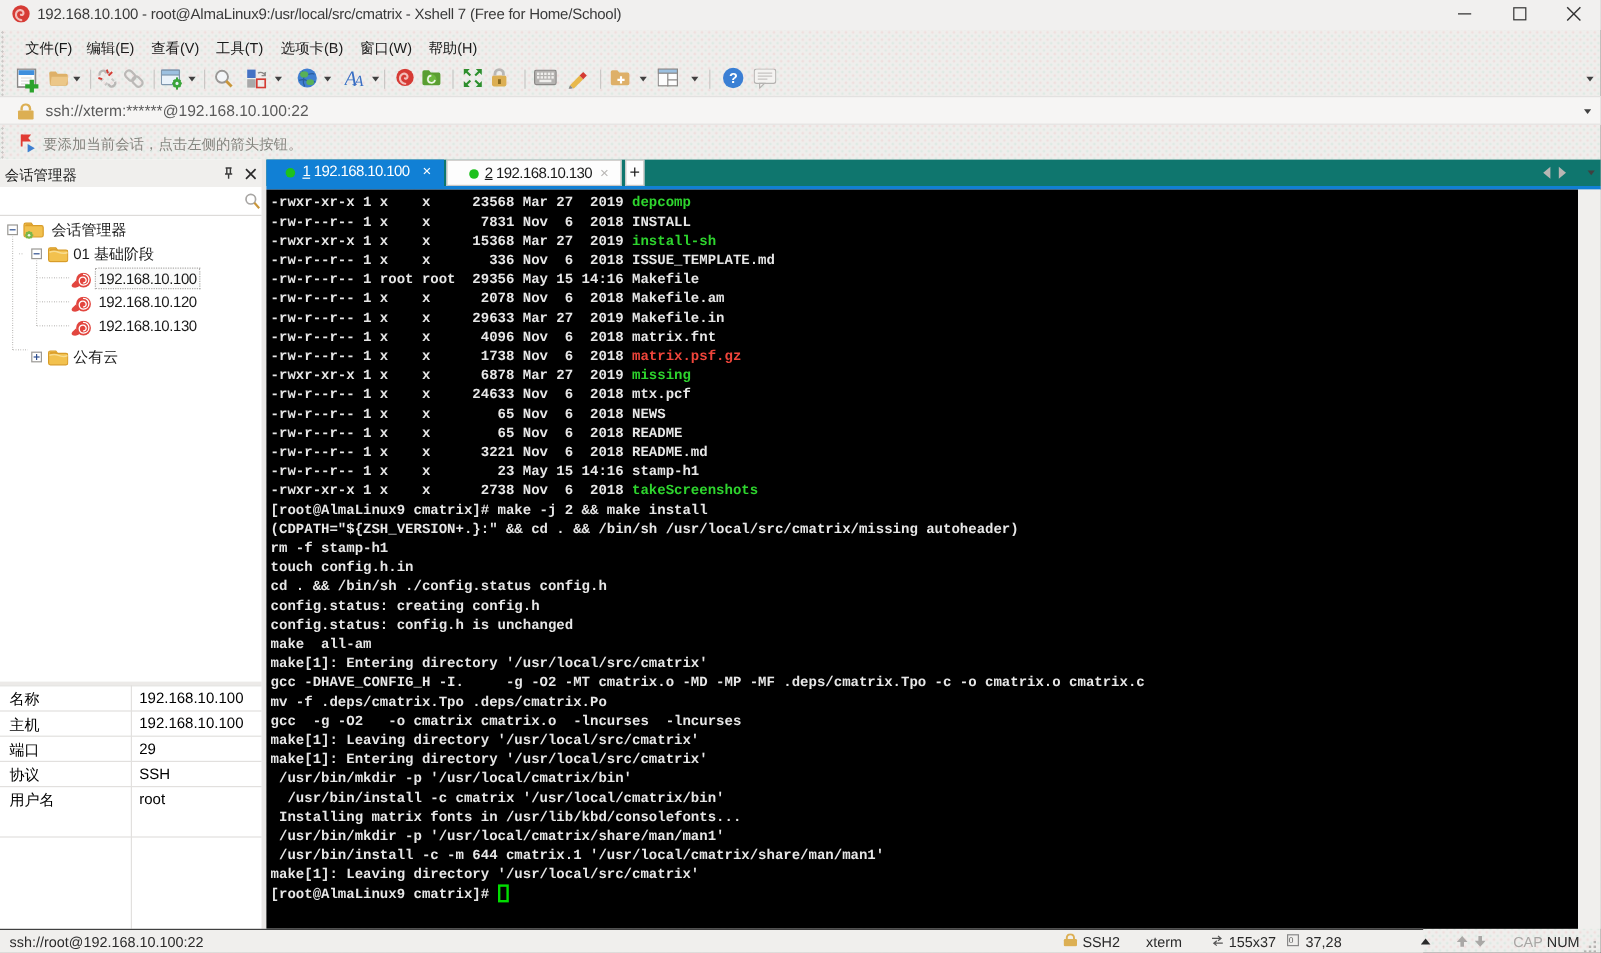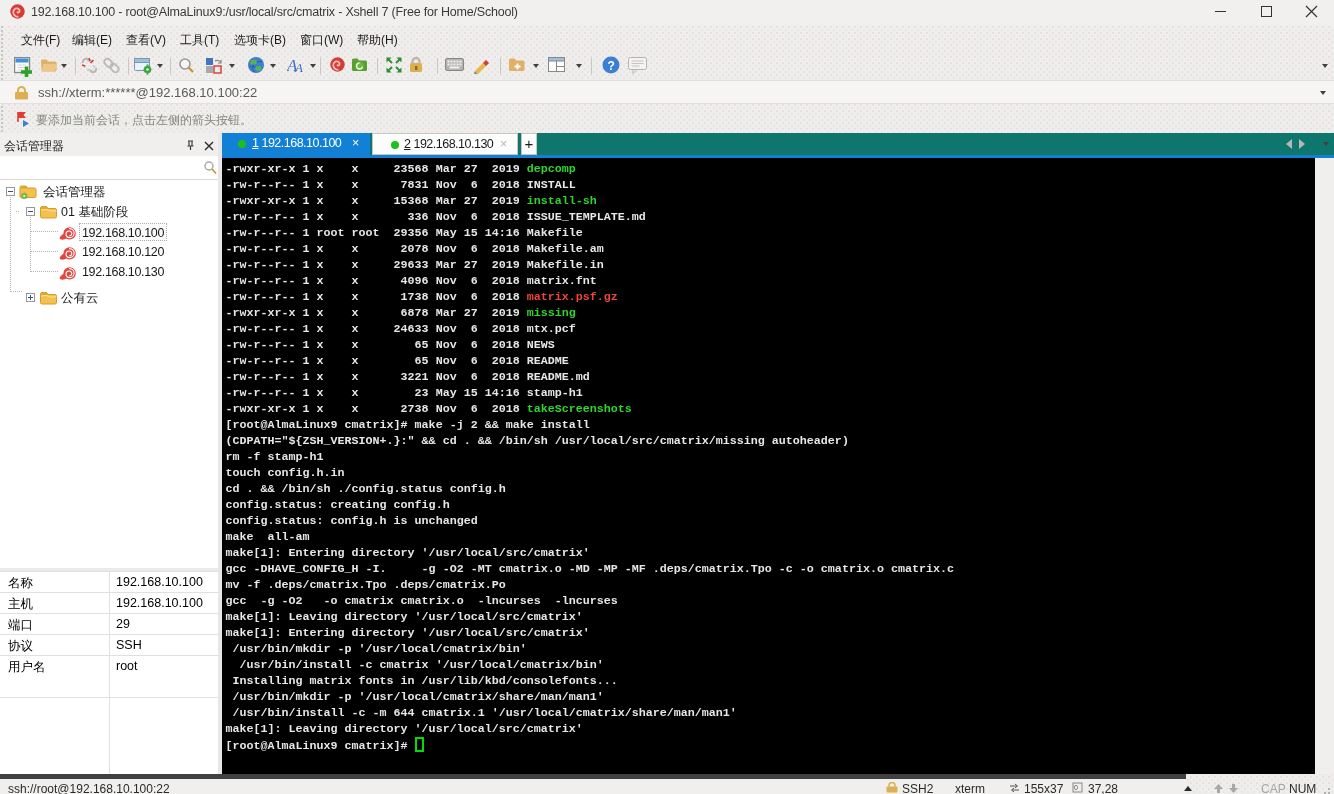--- a/index.html
+++ b/index.html
@@ -56,21 +56,21 @@
 .gdot { position:absolute; top:7px; width:8px; height:8px; border-radius:50%; background:#1dc11d; }
 #blueline { left:222px; top:155px; width:1112px; height:3px; background:#1180d5; }
 
 #term { left:222px; top:158px; width:1093px; height:616px; background:#000; overflow:hidden; }
 #term pre { position:absolute; left:3.5px; top:3px; font-family:"Liberation Mono", monospace; font-weight:bold; font-size:11.68px; line-height:16px; color:#e7e7e7; }
 #term .gn { color:#2ed52e; }
 #term .rd { color:#ef453b; }
 #term .cur { display:inline-block; width:9px; height:15px; border:2px solid #00dd00; vertical-align:-3.5px; }
 #scroll { left:1315px; top:158px; width:19px; height:616px; background:#f0efed; }
 
-#status { left:0; top:774px; width:1186px; height:20px; background:#f0efed; border-top:5px solid #404040; font-size:12px; color:#2a2a2a; }
+#status { left:0; top:774px; width:1186px; height:20px; background:#f0efed; border-top:1px solid #404040; font-size:12px; color:#2a2a2a; }
 #status span { position:absolute; top:3px; }
 </style></head>
 <body>
 <div class="abs" id="title">
   <div class="abs" style="left:10px; top:4px;"><svg width="15" height="15" viewBox="0 0 15 15" xmlns="http://www.w3.org/2000/svg">
         <circle cx="7.5" cy="7.5" r="7.22" fill="#d63b35"></circle>
         <path d="M 7.42 8.25 L 7.54 8.36 L 7.70 8.45 L 7.89 8.51 L 8.11 8.53 L 8.34 8.51 L 8.57 8.44 L 8.81 8.31 L 9.02 8.14 L 9.21 7.91 L 9.37 7.64 L 9.48 7.33 L 9.54 6.98 L 9.53 6.62 L 9.46 6.24 L 9.31 5.87 L 9.10 5.51 L 8.82 5.19 L 8.47 4.90 L 8.06 4.67 L 7.60 4.50 L 7.11 4.41 L 6.58 4.41 L 6.05 4.49 L 5.52 4.67 L 5.02 4.95 L 4.55 5.31 L 4.14 5.76 L 3.79 6.29 L 3.54 6.88 L 3.38 7.52 L 3.32 8.20 L 3.38 8.90 L 3.56 9.59 L 3.86 10.27 L 4.27 10.90 L 4.79 11.46 L 5.42 11.95 L 6.12 12.33 L 6.90 12.60 L 7.73 12.74" stroke="#f3beba" stroke-width="1.78" fill="none" stroke-linecap="round"></path>
       </svg></div>
   <div class="txt">192.168.10.100 - root@AlmaLinux9:/usr/local/src/cmatrix - Xshell 7 (Free for Home/School)</div>
   <div class="winbtn" style="left:1205px;"><svg width="30" height="23" viewBox="0 0 30 23" xmlns="http://www.w3.org/2000/svg">

